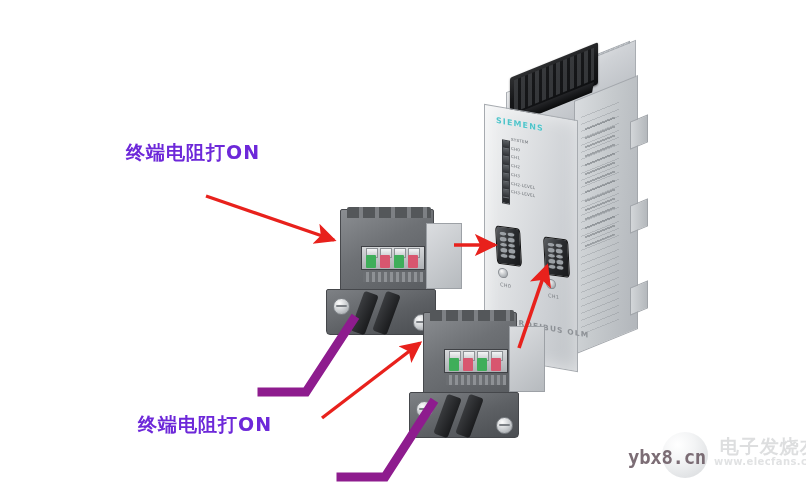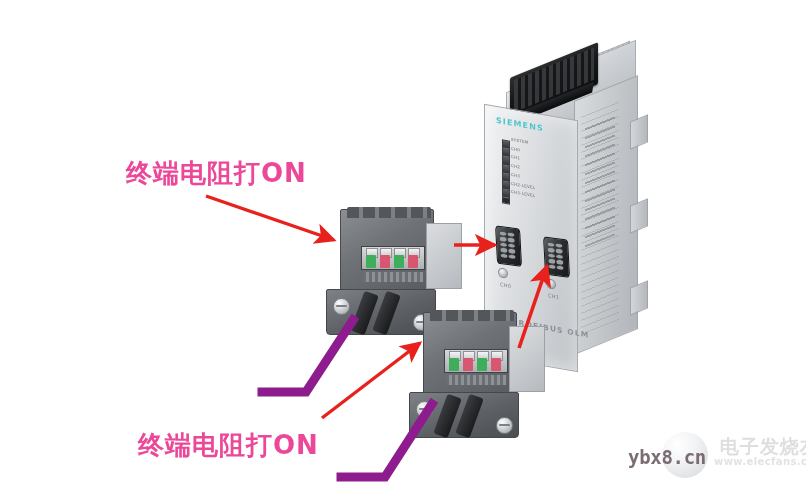--- a/index.html
+++ b/index.html
@@ -12,27 +12,26 @@
     position:relative;
     width:806px;height:495px;
     background:#ffffff;
     overflow:hidden;
   }
   .abs{position:absolute;}
 
   
   .anno-label{
     font-family:"DejaVu Sans","Liberation Sans",sans-serif;
-    font-size:26px;
+    font-size:19px;
     font-weight:600;
-    color:#ec4899;
+    color:#6d28d9;
     letter-spacing:1px;
     white-space:nowrap;
     line-height:1;
-    margin-top:17px;
   }
   #label-top{left:126px;top:143px;}
   #label-bottom{left:138px;top:415px;}
 
   
   #arrows,#cables{position:absolute;left:0;top:0;width:806px;height:495px;}
   #arrows{z-index:40;}
   #cables{z-index:30;}
 
   

